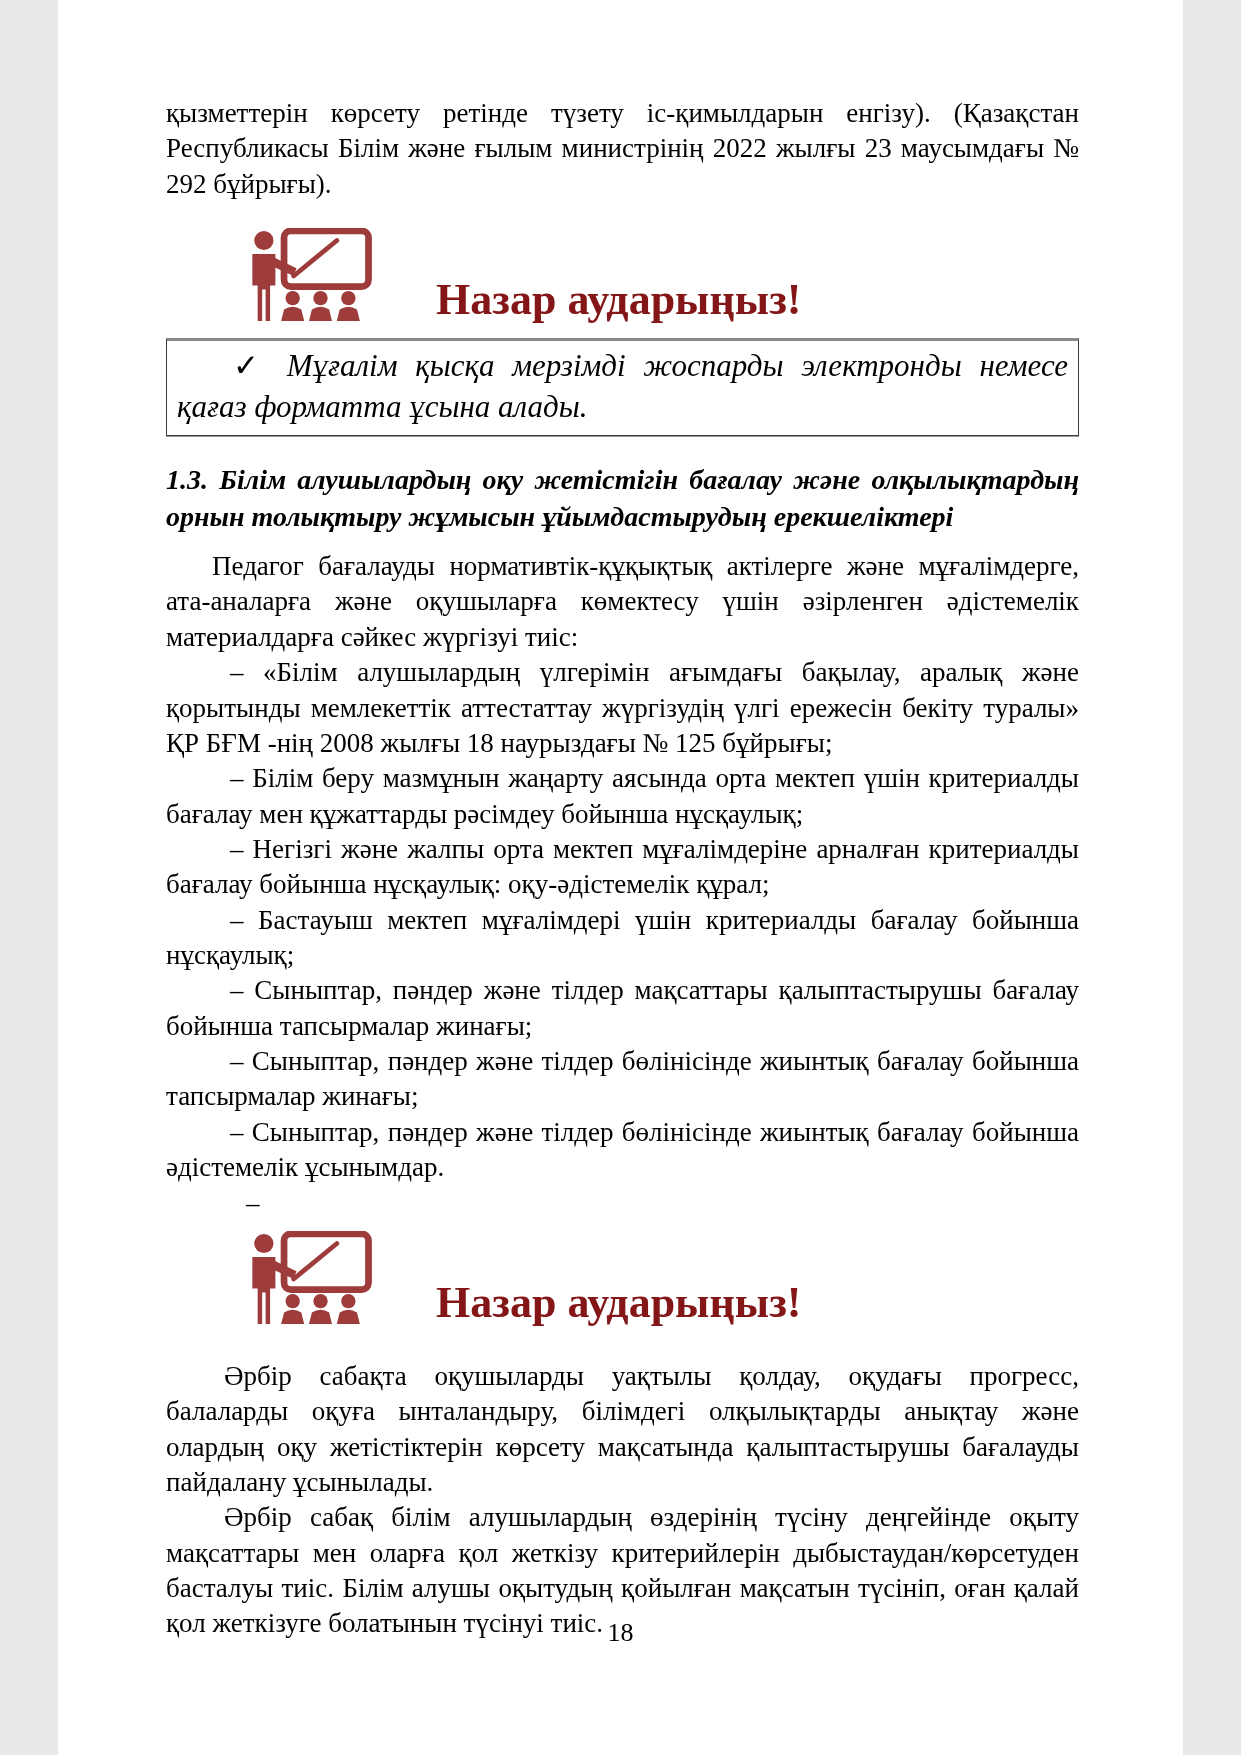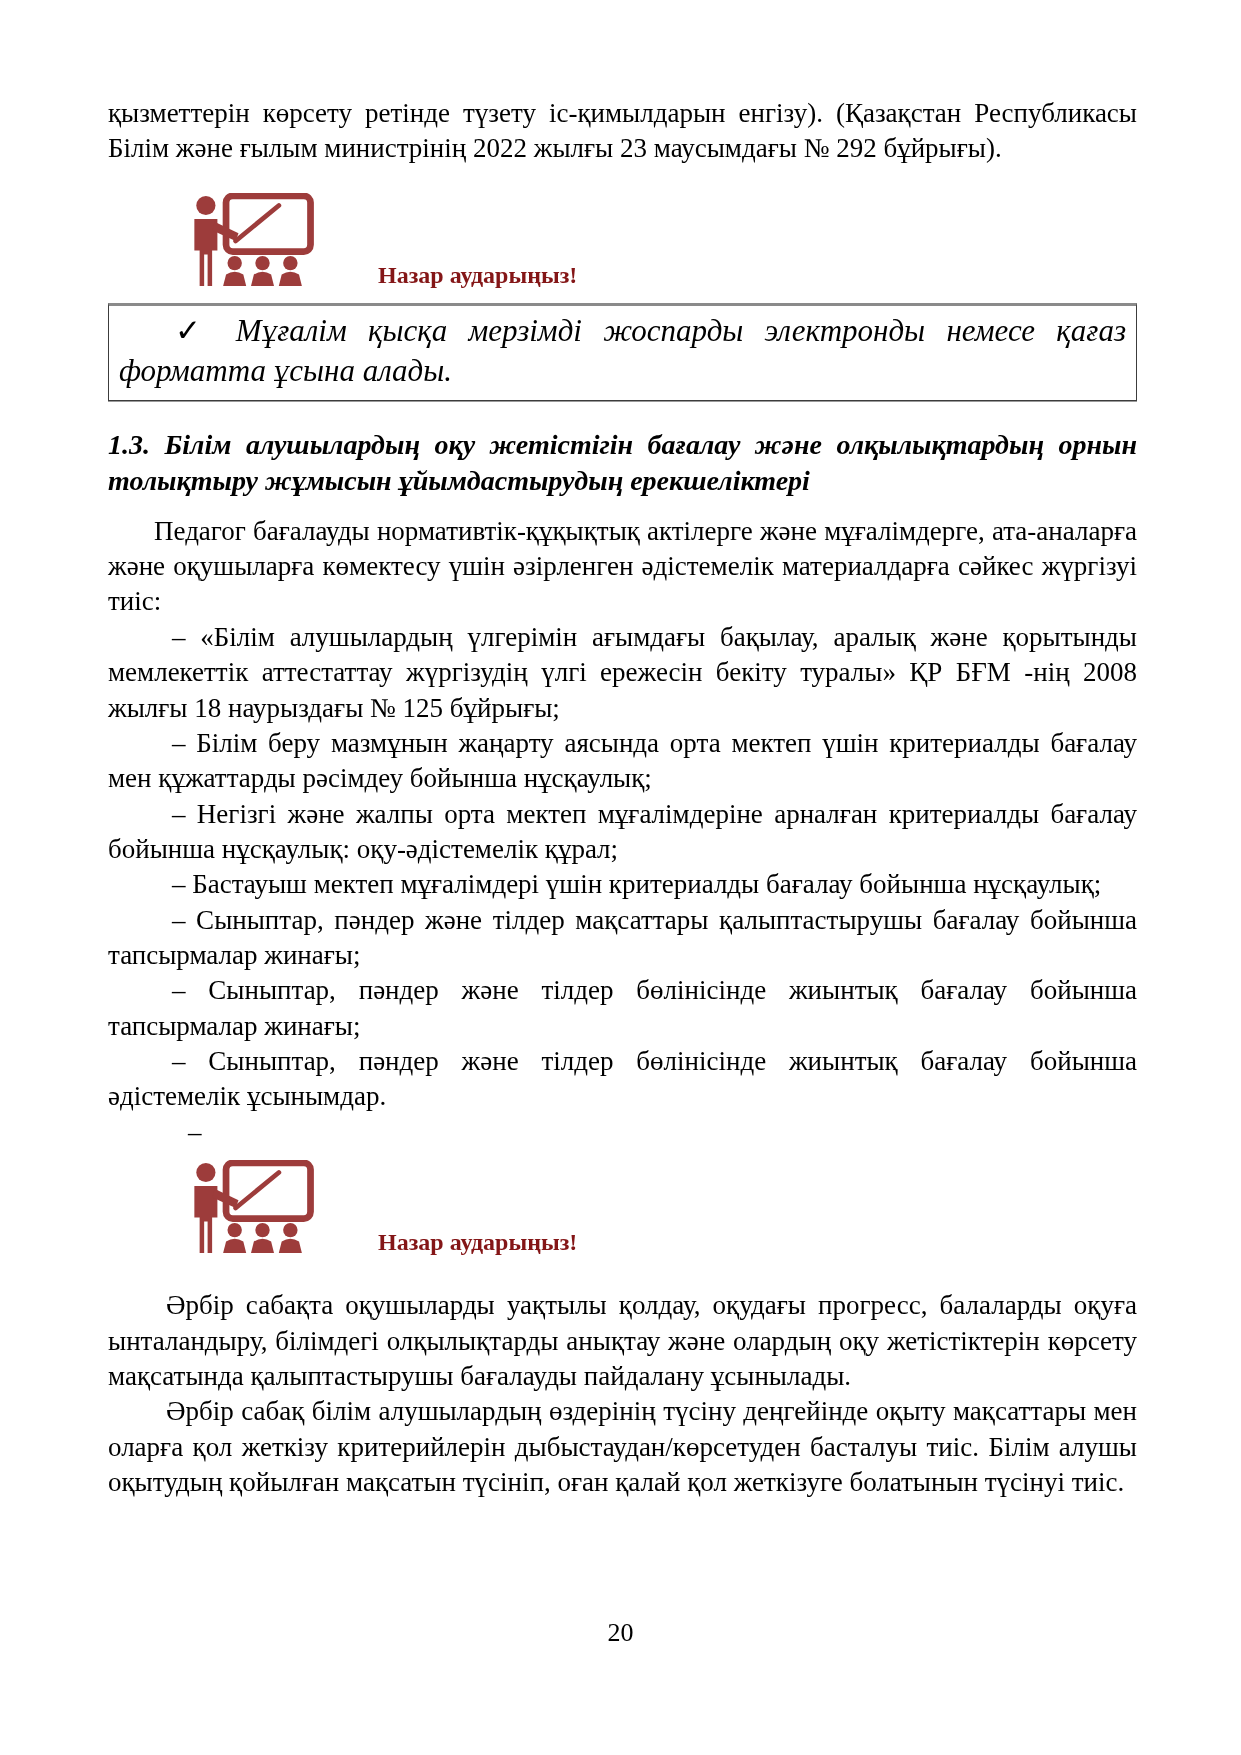--- a/index.html
+++ b/index.html
@@ -1,18 +1,18 @@
 <!DOCTYPE html>
 <html lang="kk"><head>
 <meta charset="utf-8">
 <style>
   html, body { margin: 0; padding: 0; background: #e8e8e8; }
   .page {
     position: relative;
-    width: 1241px;
+    width: 1125px;
     height: 1755px;
     margin: 0 auto;
     background: #ffffff;
     box-sizing: border-box;
     padding: 96px 104px 0 108px;
     font-family: "Liberation Serif", "DejaVu Serif", serif;
     color: #000000;
     overflow: hidden;
   }
   .para {
@@ -27,21 +27,21 @@
   .indent-dash   { text-indent: 80px; }
 
   .attention {
     display: flex;
     align-items: flex-end;
     margin: 26px 0 6px 78px;
   }
   .attention.second { margin-top: 10px; }
   .att-icon { width: 130px; height: 96px; flex: 0 0 auto; }
   .att-label {
-    font-size: 24px;
+    font-size: 44px;
     font-weight: bold;
     color: #841617;
     margin-left: 62px;
     padding-bottom: 2px;
     line-height: 1;
     white-space: nowrap;
   }
 
   .note-box {
     margin-top: 14px;
@@ -135,15 +135,15 @@
       </svg>
     <span class="att-label">Назар аударыңыз!</span>
   </div>
 
 
   <div class="closing">
     <p class="para indent-close">Әрбір сабақта оқушыларды уақтылы қолдау, оқудағы прогресс, балаларды оқуға ынталандыру, білімдегі олқылықтарды анықтау және олардың оқу жетістіктерін көрсету мақсатында қалыптастырушы бағалауды пайдалану ұсынылады.</p>
     <p class="para indent-close">Әрбір сабақ білім алушылардың өздерінің түсіну деңгейінде оқыту мақсаттары мен оларға қол жеткізу критерийлерін дыбыстаудан/көрсетуден басталуы тиіс. Білім алушы оқытудың қойылған мақсатын түсініп, оған қалай қол жеткізуге болатынын түсінуі тиіс.</p>
   </div>
 
-  <div class="page-number">20</div>
+  <div class="page-number">18</div>
 
 </div>
 
 </body></html>

